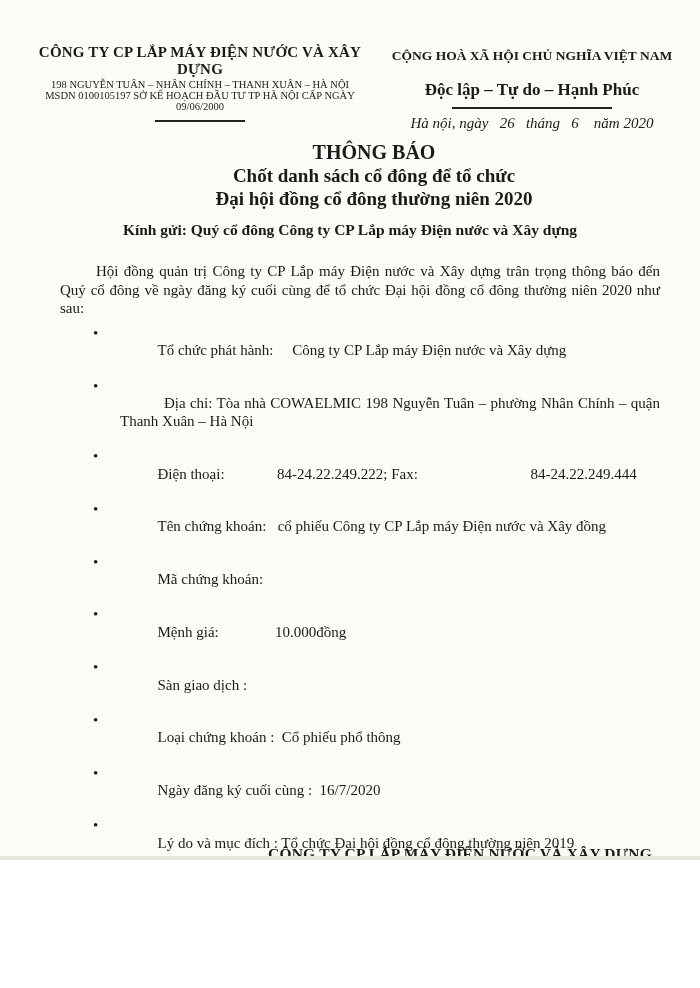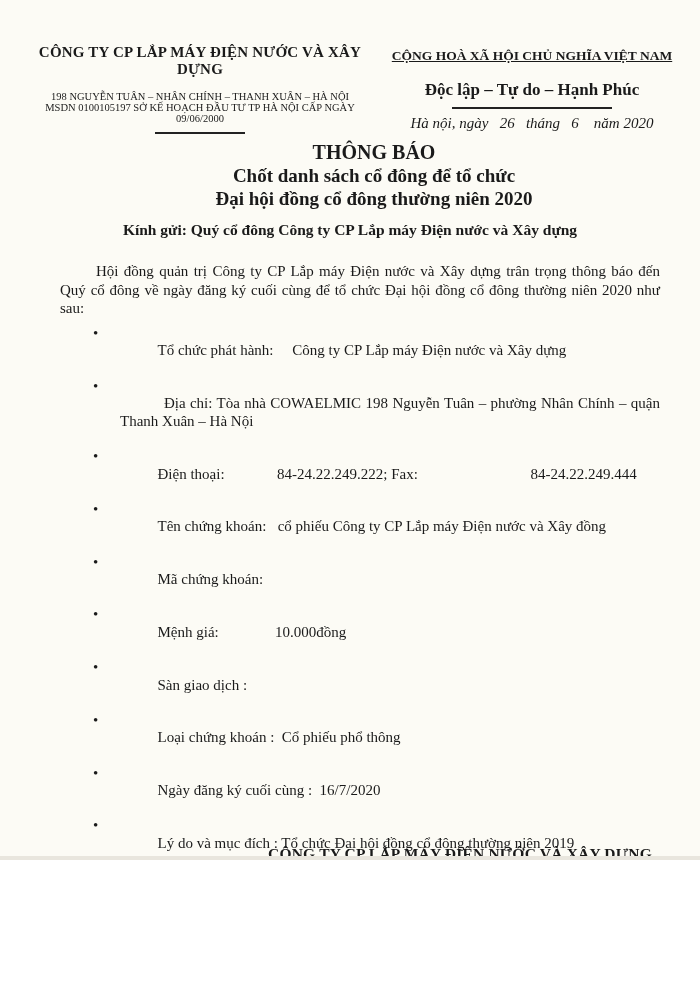--- a/index.html
+++ b/index.html
@@ -7,25 +7,25 @@
     position:relative;
     width:700px;height:860px;
     background:#fcfbf5;
     font-family:"Liberation Serif",serif;
     color:#1a1a1a;
     overflow:hidden;
   }
   
   .hdr-left{position:absolute;left:24px;top:44px;width:352px;text-align:center;}
   .hdr-left .l1{font-weight:bold;font-size:15px;letter-spacing:.2px;}
-  .hdr-left .l2{font-size:10.5px;margin-top:13px;}
+  .hdr-left .l2{font-size:10.5px;margin-top:1px;}
   .hdr-left .l3{font-size:10.5px;}
   .hdr-left .rule{width:90px;height:2px;background:#222;margin:8px auto 0;}
   .hdr-right{position:absolute;left:374px;top:48px;width:316px;text-align:center;}
-  .hdr-right .l1{font-weight:bold;font-size:13.5px;text-decoration:underline;}
+  .hdr-right .l1{font-weight:bold;font-size:13.5px;}
   .hdr-right .l2{font-weight:bold;font-size:17px;margin-top:16px;}
   .hdr-right .rule{width:160px;height:1.5px;background:#222;margin:7px auto 6px;}
   .hdr-right .date{font-style:italic;font-size:15px;white-space:pre;}
   
   .title{position:absolute;left:0;top:141px;width:100%;text-align:center;line-height:23px;padding-left:24px;}
   .title .t1{font-weight:bold;font-size:20px;}
   .title .t2{font-weight:bold;font-size:19px;}
   .salutation{position:absolute;left:0;top:221px;width:100%;text-align:center;font-weight:bold;font-size:15.5px;}
   
   .body{position:absolute;left:60px;top:262px;width:600px;font-size:15px;line-height:17.6px;text-align:justify;}

